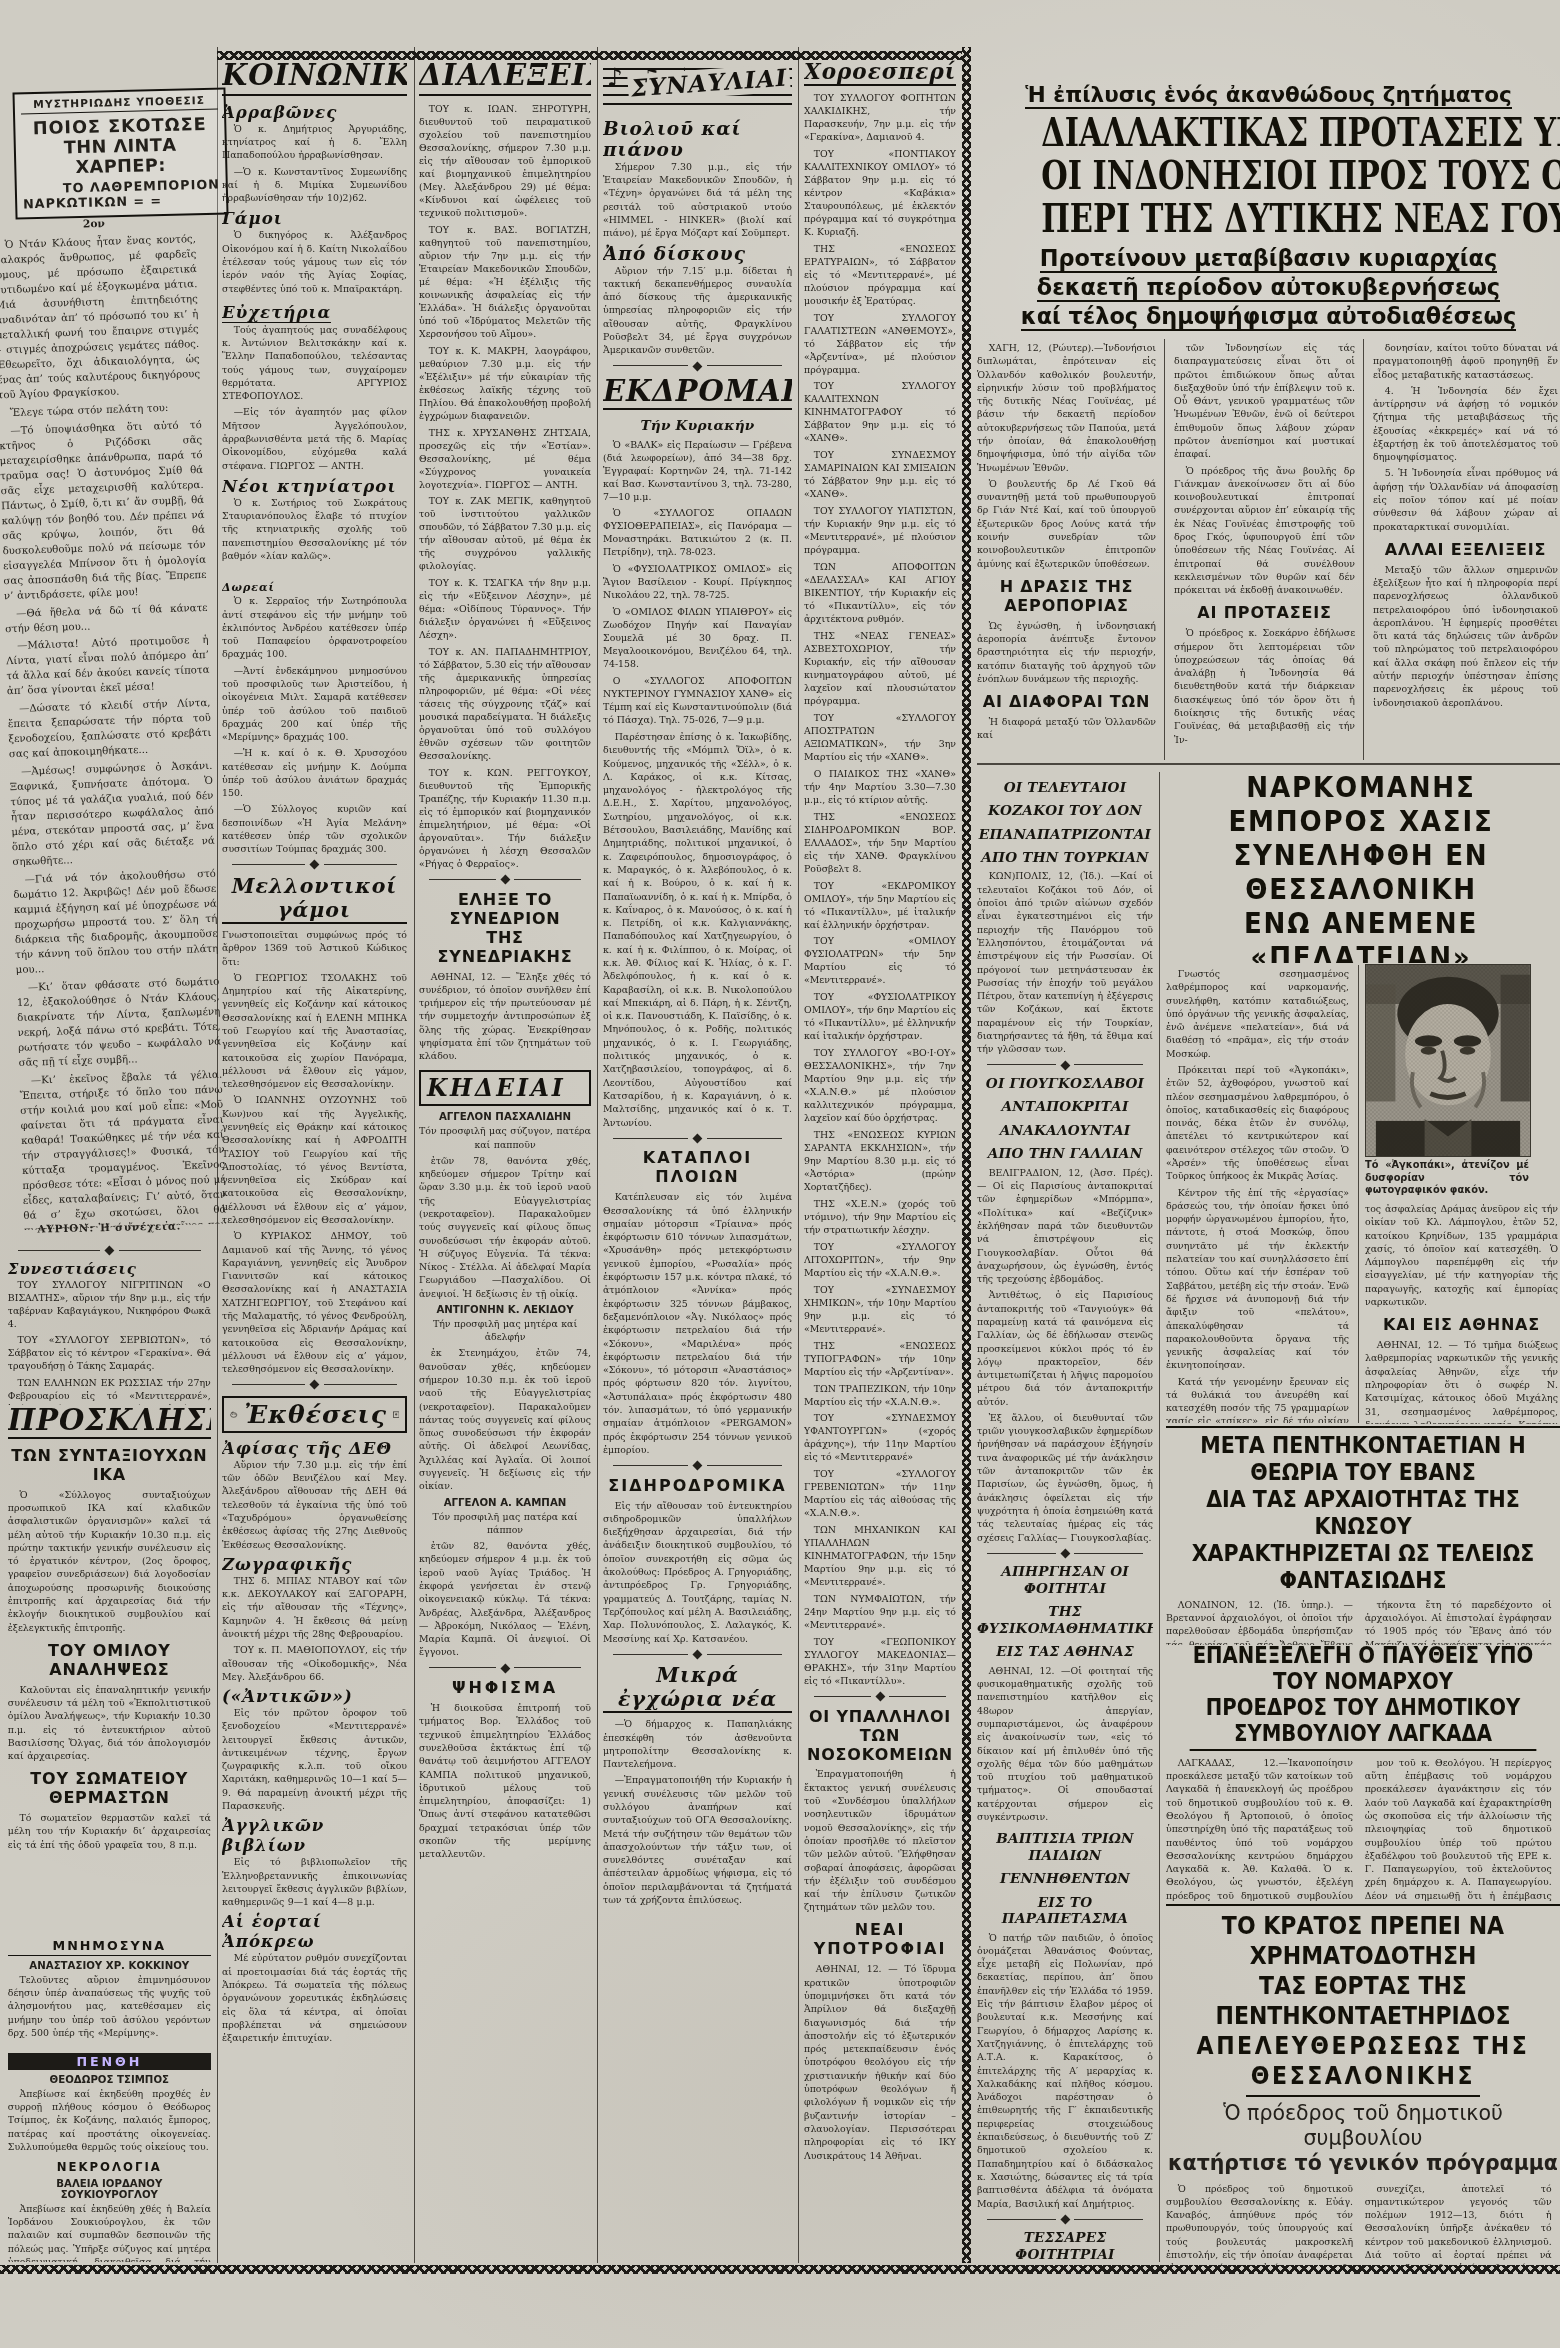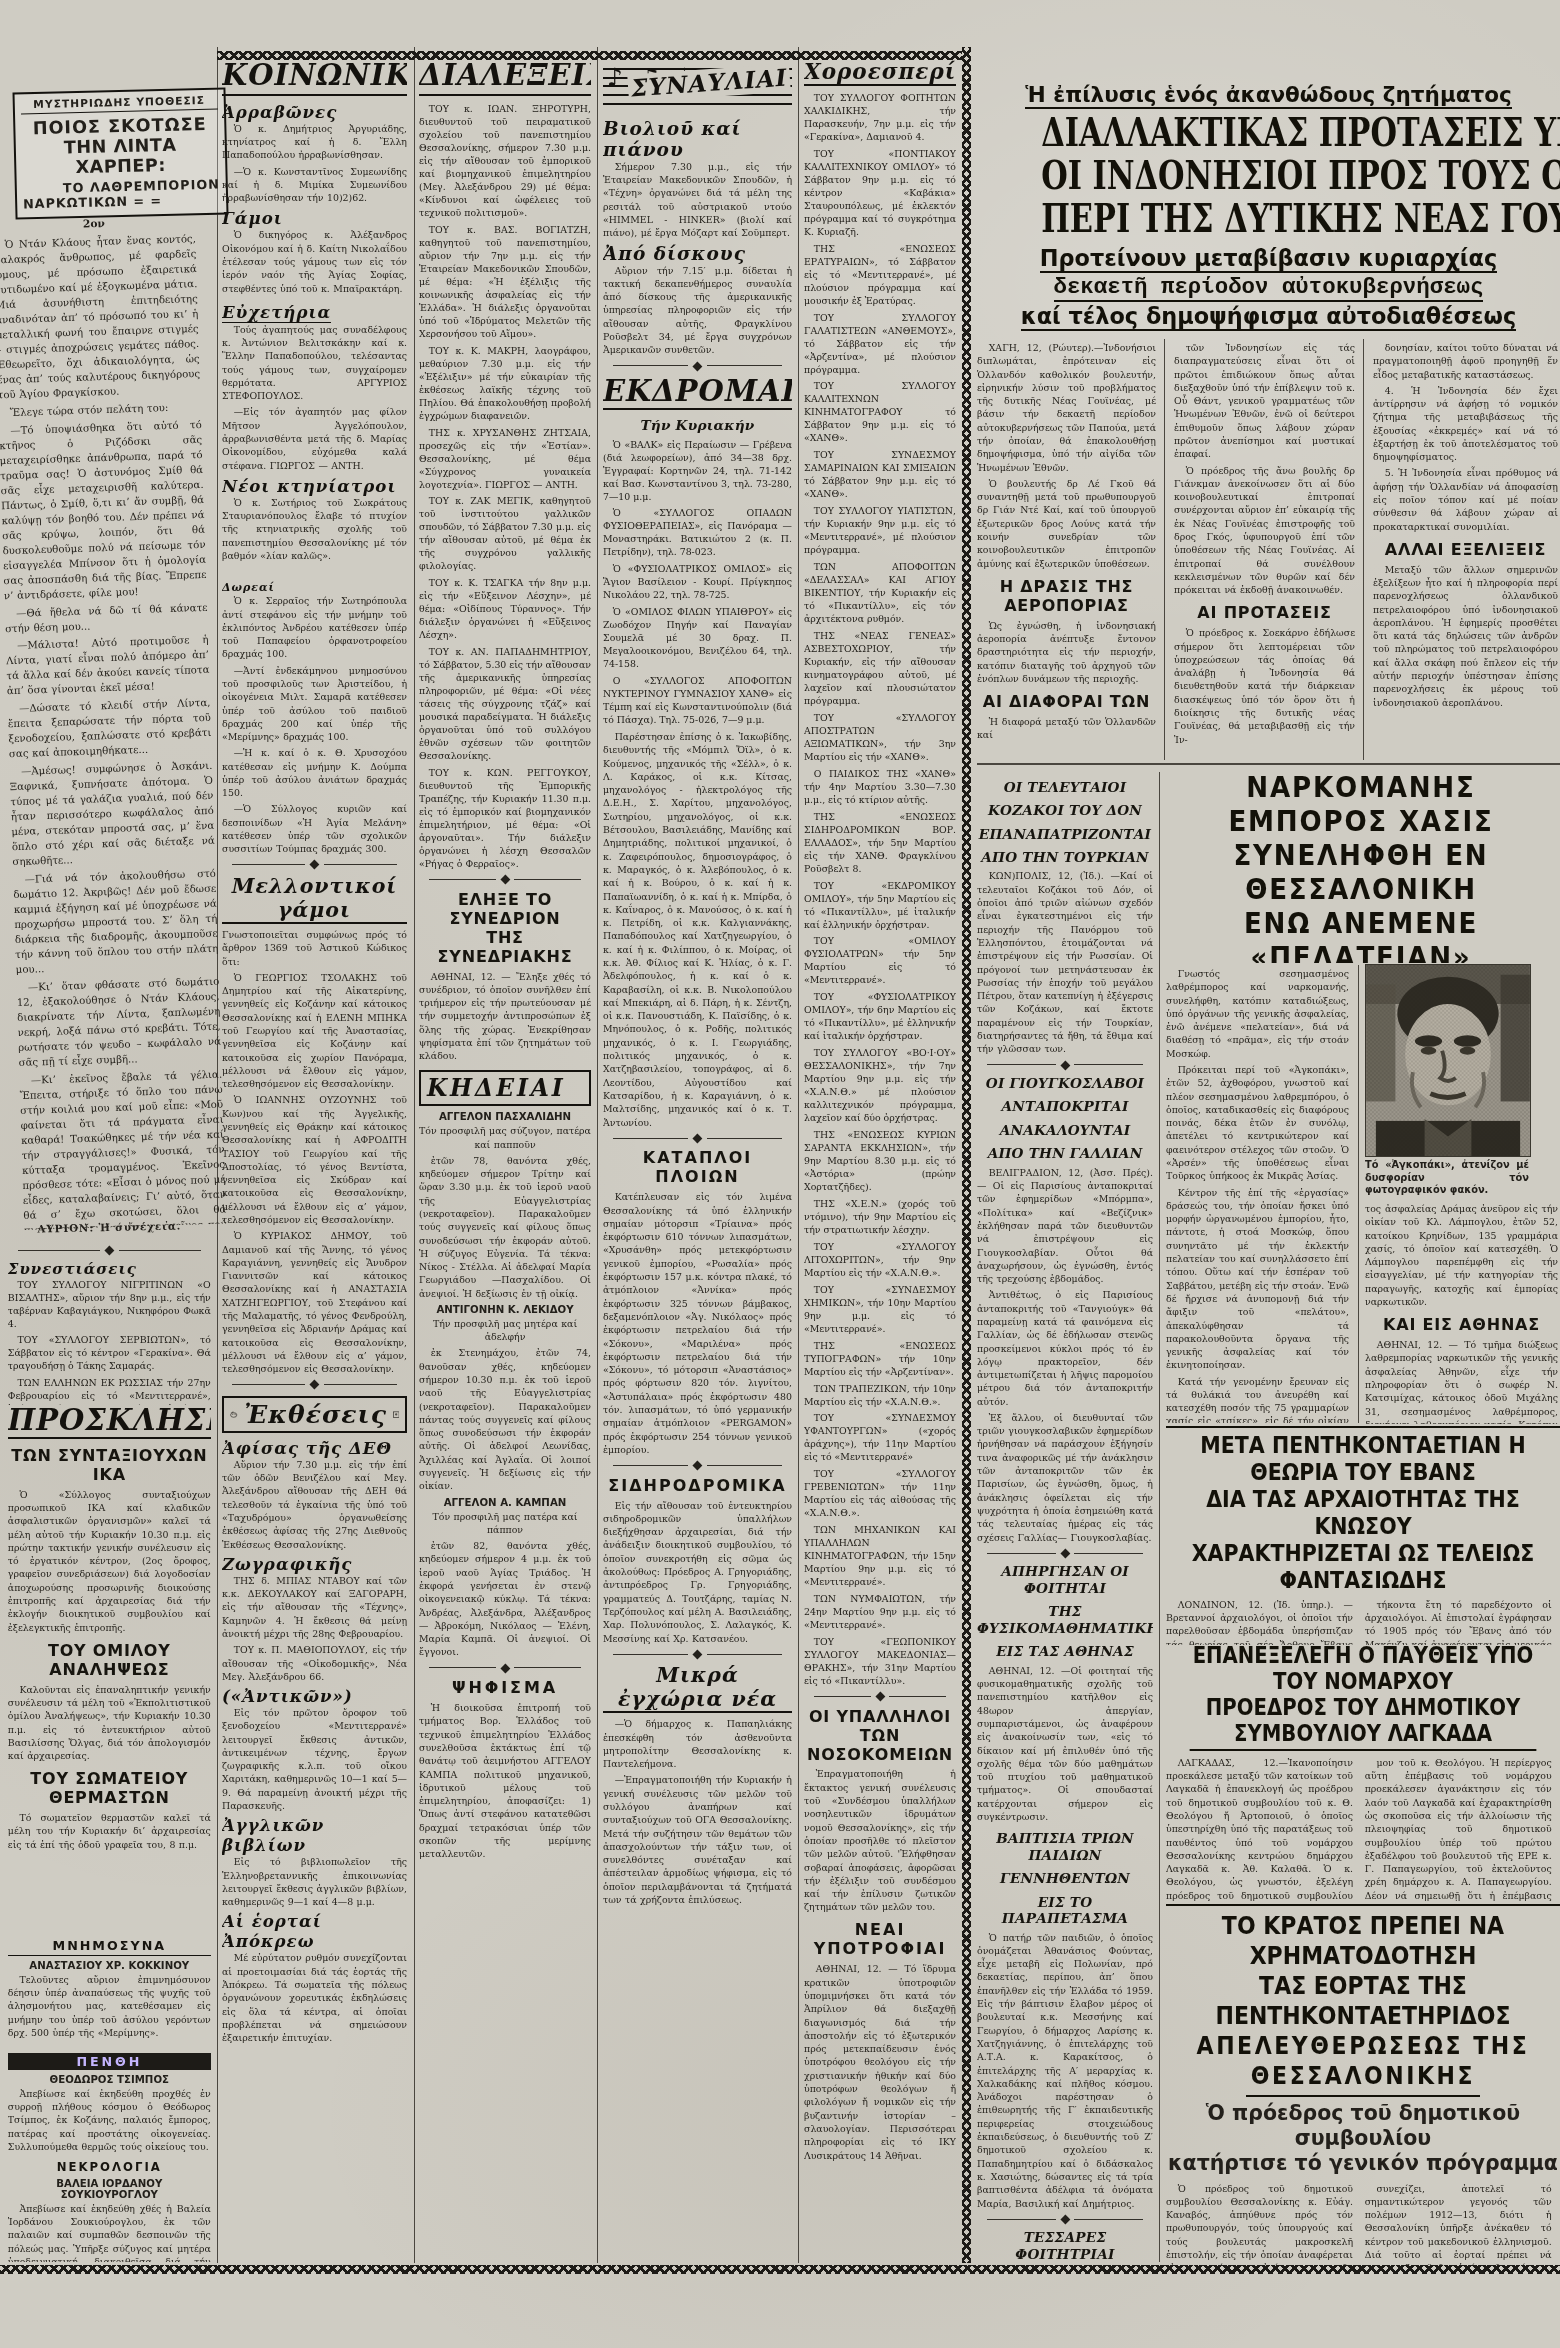--- a/index.html
+++ b/index.html
@@ -347,21 +347,21 @@
   </div>
 
   <div class="blk" style="left:977px;top:82px;width:583px;height:256px;">
     <div class="khead" style="font-size:21.5px;margin-bottom:3.9px;">
       <span class="u">Ἡ ἐπίλυσις ἑνός ἀκανθώδους ζητήματος</span>
     </div>
     <div class="serifline" style="font-size:39px;line-height:43px;transform:scaleX(.78);transform-origin:center;">ΔΙΑΛΛΑΚΤΙΚΑΣ ΠΡΟΤΑΣΕΙΣ ΥΠΕΒΑΛΑΝ</div>
     <div class="serifline" style="font-size:39px;line-height:43px;transform:scaleX(.78);transform-origin:center;">ΟΙ ΙΝΔΟΝΗΣΙΟΙ ΠΡΟΣ ΤΟΥΣ ΟΛΛΑΝΔΟΥΣ</div>
     <div class="serifline" style="font-size:39px;line-height:43px;transform:scaleX(.78);transform-origin:center;">ΠΕΡΙ ΤΗΣ ΔΥΤΙΚΗΣ ΝΕΑΣ ΓΟΥ·Ι·ΝΕΑΣ</div>
     <div class="khead" style="font-size:22.4px;margin-top:4.9px;"><span class="u">Προτείνουν  μεταβίβασιν  κυριαρχίας</span></div>
-    <div class="khead" style="font-size:22.4px;margin-top:2.9px;font-family:Liberation Mono, monospace;"><span class="u">δεκαετῆ  περίοδον  αὐτοκυβερνήσεως</span></div>
+    <div class="khead" style="font-size:22.4px;margin-top:2.9px;"><span class="u">δεκαετῆ  περίοδον  αὐτοκυβερνήσεως</span></div>
     <div class="khead" style="font-size:22.4px;margin-top:2.9px;"><span class="u">καί τέλος δημοψήφισμα αὐτοδιαθέσεως</span></div>
   </div>
 
   <div class="blk" style="left:977px;top:341px;width:179px;height:419px;">
     <div>
         <p class="bp">ΧΑΓΗ, 12, (Ρώυτερ).—Ἰνδονήσιοι διπλωμάται, ἐπρότειναν εἰς Ὁλλανδόν καθολικόν βουλευτήν, εἰρηνικήν λύσιν τοῦ προβλήματος τῆς δυτικῆς Νέας Γουϊνέας, μέ βάσιν τήν δεκαετῆ περίοδον αὐτοκυβερνήσεως τῶν Παπούα, μετά τήν ὁποίαν, θά ἐπακολουθήσῃ δημοψήφισμα, ὑπό τήν αἰγίδα τῶν Ἡνωμένων Ἐθνῶν.</p>
         <p class="bp">Ὁ βουλευτής δρ Λέ Γκοῦ θά συναντηθῇ μετά τοῦ πρωθυπουργοῦ δρ Γιάν Ντέ Καί, καί τοῦ ὑπουργοῦ ἐξωτερικῶν δρος Λούνς κατά τήν κοινήν συνεδρίαν τῶν κοινοβουλευτικῶν ἐπιτροπῶν ἀμύνης καί ἐξωτερικῶν ὑποθέσεων.</p>
       </div>
     <div class="subh">Η ΔΡΑΣΙΣ ΤΗΣ ΑΕΡΟΠΟΡΙΑΣ</div>
     <p class="bp">Ὡς ἐγνώσθη, ἡ ἰνδονησιακή ἀεροπορία ἀνέπτυξε ἔντονον δραστηριότητα εἰς τήν περιοχήν, κατόπιν διαταγῆς τοῦ ἀρχηγοῦ τῶν ἐνόπλων δυνάμεων τῆς περιοχῆς.</p>
@@ -510,21 +510,21 @@
       <p class="bp" style="width:187px;">ΛΑΓΚΑΔΑΣ, 12.—Ἱκανοποίησιν προεκάλεσε μεταξύ τῶν κατοίκων τοῦ Λαγκαδᾶ ἡ ἐπανεκλογή ὡς προέδρου τοῦ δημοτικοῦ συμβουλίου τοῦ κ. Θ. Θεολόγου ἤ Ἀρτοποιοῦ, ὁ ὁποῖος ὑπεστηρίχθη ὑπό τῆς παρατάξεως τοῦ παυθέντος ὑπό τοῦ νομάρχου Θεσσαλονίκης κεντρώου δημάρχου Λαγκαδᾶ κ. Ἀθ. Καλαθᾶ. Ὁ κ. Θεολόγου, ὡς γνωστόν, ἐξελέγη πρόεδρος τοῦ δημοτικοῦ συμβουλίου καί κατά τήν προπαρελθοῦσαν Κυριακήν διά ψήφων 8 ἔναντι 7 τοῦ κ. Νικολῆ, ὑποστηριχθέντος ὑπό τοῦ κυβερνητικοῦ κ. Παπαγεωργίου, πρώτου ἐξαδέλφου τοῦ βουλευτοῦ τῆς ΕΡΕ κ. Γ. Παπαγεωργίου, ὁ ὁποῖος ἐκτελεῖ χρέη δημάρχου εἰς τόν δῆμον Λαγκαδᾶ, ἀλλά ἡ ἐκλογή ἠκυρώθη ὑπό τοῦ νομάρχου Θεσσαλονίκης μέ νομικῶς ἀστήρικτον αἰτιολογικόν.</p>
       <p class="bp" style="width:187px;">μον τοῦ κ. Θεολόγου. Ἡ περίεργος αὕτη ἐπέμβασις τοῦ νομάρχου προεκάλεσεν ἀγανάκτησιν εἰς τόν λαόν τοῦ Λαγκαδᾶ καί ἐχαρακτηρίσθη ὡς σκοποῦσα εἰς τήν ἀλλοίωσιν τῆς πλειοψηφίας τοῦ δημοτικοῦ συμβουλίου ὑπέρ τοῦ πρώτου ἐξαδέλφου τοῦ βουλευτοῦ τῆς ΕΡΕ κ. Γ. Παπαγεωργίου, τοῦ ἐκτελοῦντος χρέη δημάρχου κ. Α. Παπαγεωργίου. Δέον νά σημειωθῇ ὅτι ἡ ἐπέμβασις αὕτη τοῦ νομάρχου Θεσσαλονίκης εἶναι συνέχεια ἄλλων, διά τῶν ὁποίων ἐτέθη εἰς ἀργίαν καί κατόπιν ἐπαύθη ὁ δήμαρχος Λαγκαδᾶ κ. Ἀθ. Καλαθᾶς ὡς καί δύο κεντρῶοι δημοτικοί σύμβουλοι, οἱ κ. κ. Κ. Θεοδώρου καί Χρ. Γκιουλέκας. Ἐν τῷ μεταξύ, ἡ προσφυγή τοῦ παυθέντος δημάρχου κ. Καλαθᾶ εἰς τό Συμβούλιον Ἐπικρατείας ἐναντίον τῆς ἀδίκου ἀποφάσεως τοῦ νομάρχου Θεσσαλονίκης, ἡ ὁποία εἶχεν ὁρισθῆ διά τήν 7ην Φεβρουαρίου, ἀνεβλήθη τῇ αἰτήσει τοῦ εἰσηγητοῦ διά τήν 11ην Ἀπρίλιον.</p>
     </div>
   </div>
 
   <div class="blk" style="left:1166px;top:1904px;width:394px;height:359px;border-top:2.9px solid #131109;">
     <div class="khead" style="font-size:25px;line-height:30px;margin-top:4.9px;transform:scaleX(.88);transform-origin:center;">ΤΟ ΚΡΑΤΟΣ ΠΡΕΠΕΙ ΝΑ ΧΡΗΜΑΤΟΔΟΤΗΣΗ</div>
     <div class="khead" style="font-size:25px;line-height:30px;transform:scaleX(.88);transform-origin:center;">ΤΑΣ ΕΟΡΤΑΣ ΤΗΣ ΠΕΝΤΗΚΟΝΤΑΕΤΗΡΙΔΟΣ</div>
     <div class="khead" style="font-size:25px;line-height:30px;letter-spacing:2.9px;transform:scaleX(.88);transform-origin:center;">ΑΠΕΛΕΥΘΕΡΩΣΕΩΣ ΤΗΣ ΘΕΣΣΑΛΟΝΙΚΗΣ</div>
     <div style="width:234px;margin:3.9px auto;border-top:2px solid #131109;"></div>
-    <div style="font-family:'DejaVu Sans',sans-serif;font-weight:bold;font-size:20.5px;text-align:center;line-height:25px;">Ὁ πρόεδρος τοῦ δημοτικοῦ συμβουλίου</div>
+    <div style="font-family:'DejaVu Sans',sans-serif;font-weight:normal;font-size:20.5px;text-align:center;line-height:25px;">Ὁ πρόεδρος τοῦ δημοτικοῦ συμβουλίου</div>
     <div style="font-family:'DejaVu Sans',sans-serif;font-weight:bold;font-size:20.5px;text-align:center;line-height:25px;">κατήρτισε  τό  γενικόν  πρόγραμμα</div>
     <div style="display:flex;gap:11.7px;margin-top:5.9px;">
       <p class="bp" style="width:187px;">Ὁ πρόεδρος τοῦ δημοτικοῦ συμβουλίου Θεσσαλονίκης κ. Εὐάγ. Καναβός, ἀπηύθυνε πρός τόν πρωθυπουργόν, τούς ὑπουργούς καί τούς βουλευτάς μακροσκελῆ ἐπιστολήν, εἰς τήν ὁποίαν ἀναφέρεται εἰς τήν ἐπέτειον τῆς πεντηκονταετηρίδος ἀπό τῆς ἀπελευθερώσεως τῆς Θεσσαλονίκης. Ἡ ἀπελευθέρωσις τῆς πόλεως, ὡς</p>
       <p class="bp" style="width:187px;">συνεχίζει, ἀποτελεῖ τό σημαντικώτερον γεγονός τῶν πολέμων 1912—13, διότι ἡ Θεσσαλονίκη ὑπῆρξε ἀνέκαθεν τό κέντρον τοῦ μακεδονικοῦ ἑλληνισμοῦ. Διά τοῦτο αἱ ἑορταί πρέπει νά χρηματοδοτηθοῦν ὑπό τοῦ κράτους, καταρτισθέντος ἤδη τοῦ σχετικοῦ γενικοῦ προγράμματος τῶν ἐκδηλώσεων.</p>
     </div>
   </div>
 
 </div>
 
 

